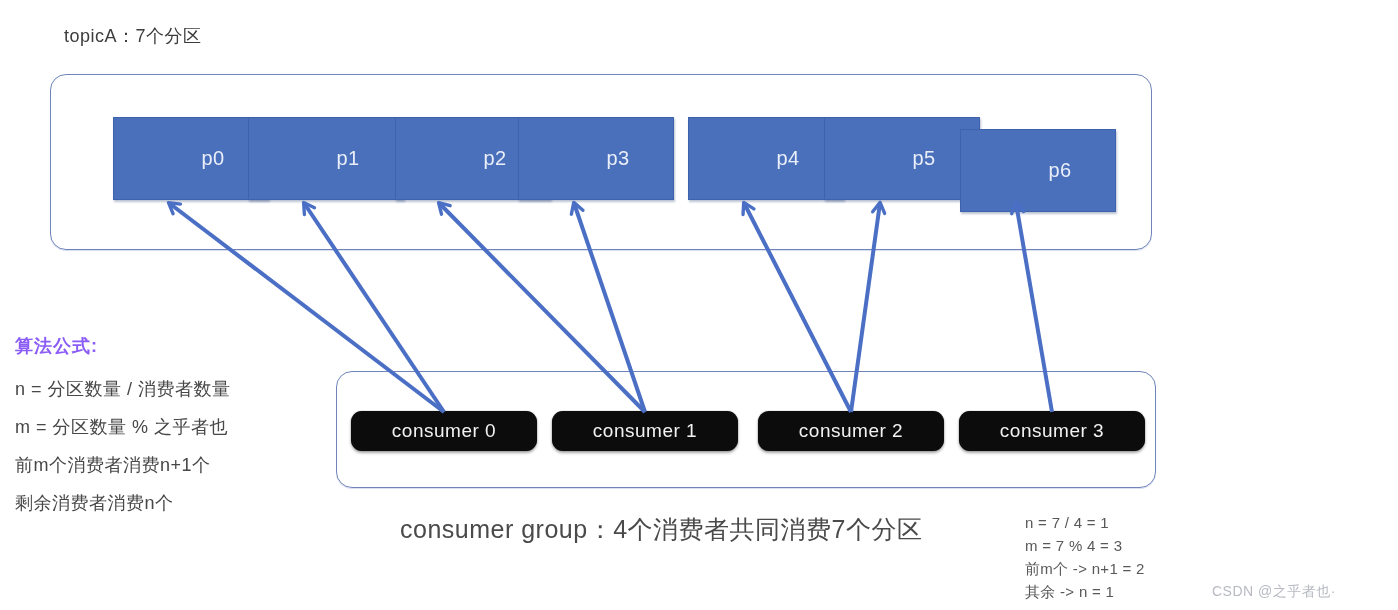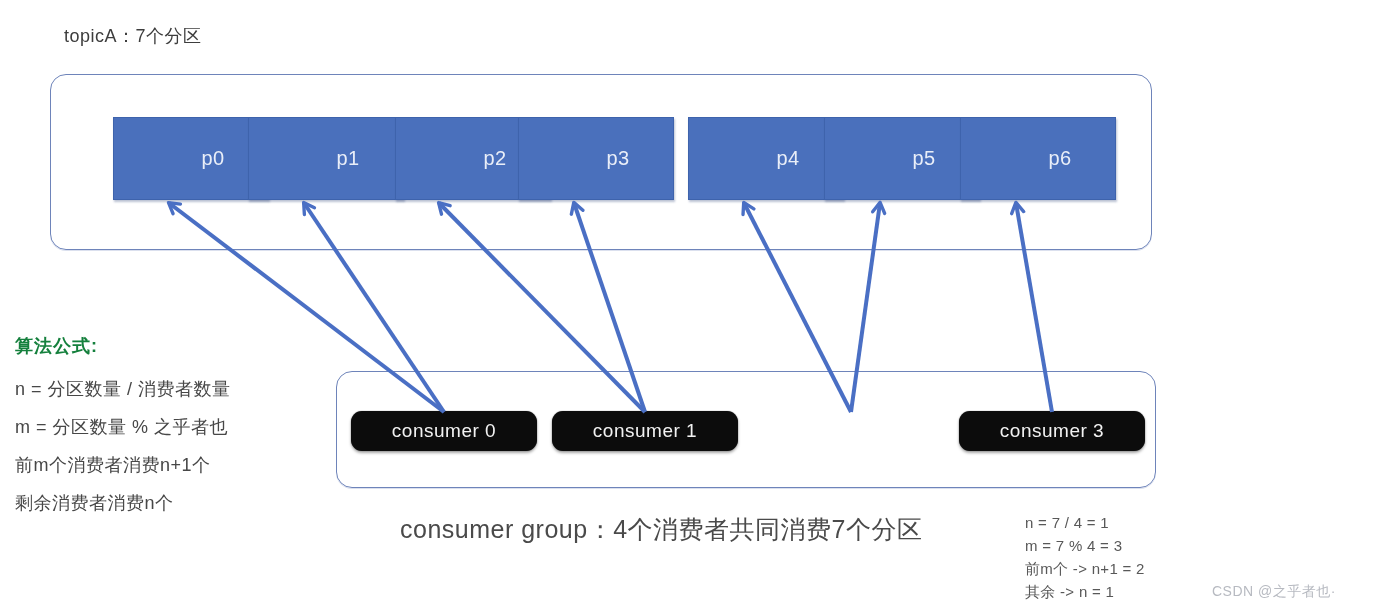--- a/index.html
+++ b/index.html
@@ -23,21 +23,21 @@
     display:flex;align-items:center;justify-content:center;
     color:#e9eef8;font-size:20px;letter-spacing:.5px;padding-left:44px;
   }
   .pill{
     position:absolute;top:39px;width:186px;height:40px;background:var(--pill-black);
     border-radius:11px;display:flex;align-items:center;justify-content:center;
     color:#f2f2f2;font-size:19px;letter-spacing:.5px;
     box-shadow:0 2px 3px rgba(0,0,0,.35),0 0 1px rgba(0,0,0,.6);
   }
   #formula-block{position:absolute;left:15px;top:334px;}
-  #formula-heading{font-size:18px;font-weight:700;color:#15803d;margin-bottom:12px;letter-spacing:1px;}
+  #formula-heading{font-size:18px;font-weight:700;color:#8b5cf6;margin-bottom:12px;letter-spacing:1px;}
   .fline{font-size:18px;color:#474747;line-height:38px;letter-spacing:.5px;}
   #group-label{position:absolute;left:400px;top:513px;font-size:25px;color:#4a4a4a;letter-spacing:.5px;}
   #calc-block{position:absolute;left:1025px;top:511px;}
   .cline{font-size:15px;color:#585858;line-height:23px;letter-spacing:.3px;}
   #watermark{position:absolute;left:1212px;top:583px;font-size:14px;color:#b7bac1;letter-spacing:.5px;}
   #arrow-layer{position:absolute;left:0;top:0;width:1398px;height:610px;pointer-events:none;}
 </style>
 </head>
 <body>
 
@@ -45,26 +45,27 @@
 
   <div class="title">topicA：7个分区</div>
 
   <div id="topic-box" class="container-box">
       <div class="pbox" style="left: 62px;">p0</div>
       <div class="pbox" style="left: 197px;">p1</div>
       <div class="pbox" style="left: 344px;">p2</div>
       <div class="pbox" style="left: 467px;">p3</div>
       <div class="pbox" style="left: 637px;">p4</div>
       <div class="pbox" style="left: 773px;">p5</div>
-      <div class="pbox" style="left: 909px;">p6</div>
+      <div class="pbox" style="left: 909px; margin-top: 12px;">p6</div>
     </div>
 
   <div id="group-box" class="container-box">
       <div class="pill" style="left: 14px;">consumer 0</div>
       <div class="pill" style="left: 215px;">consumer 1</div>
+      <div class="pill" style="left: 421px;">consumer 2</div>
       <div class="pill" style="left: 622px;">consumer 3</div>
     </div>
 
   <div id="formula-block">
     <div id="formula-heading">算法公式:</div>
     <div id="formula-lines">
         <div class="fline">n = 分区数量 / 消费者数量</div>
         <div class="fline">m = 分区数量 % 之乎者也</div>
         <div class="fline">前m个消费者消费n+1个</div>
         <div class="fline">剩余消费者消费n个</div>

